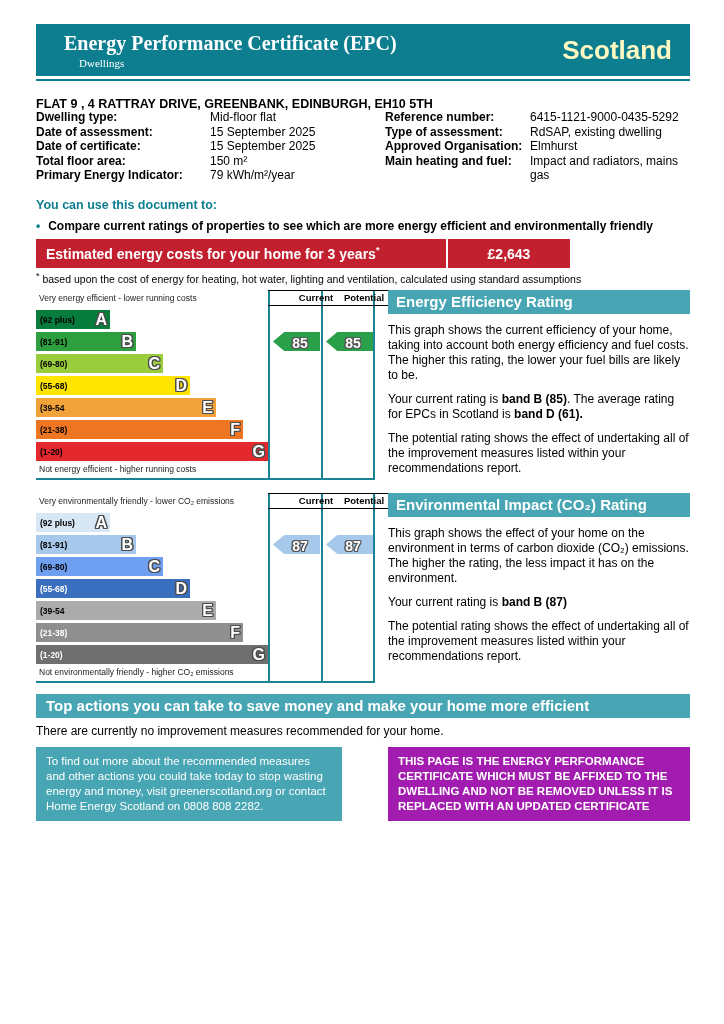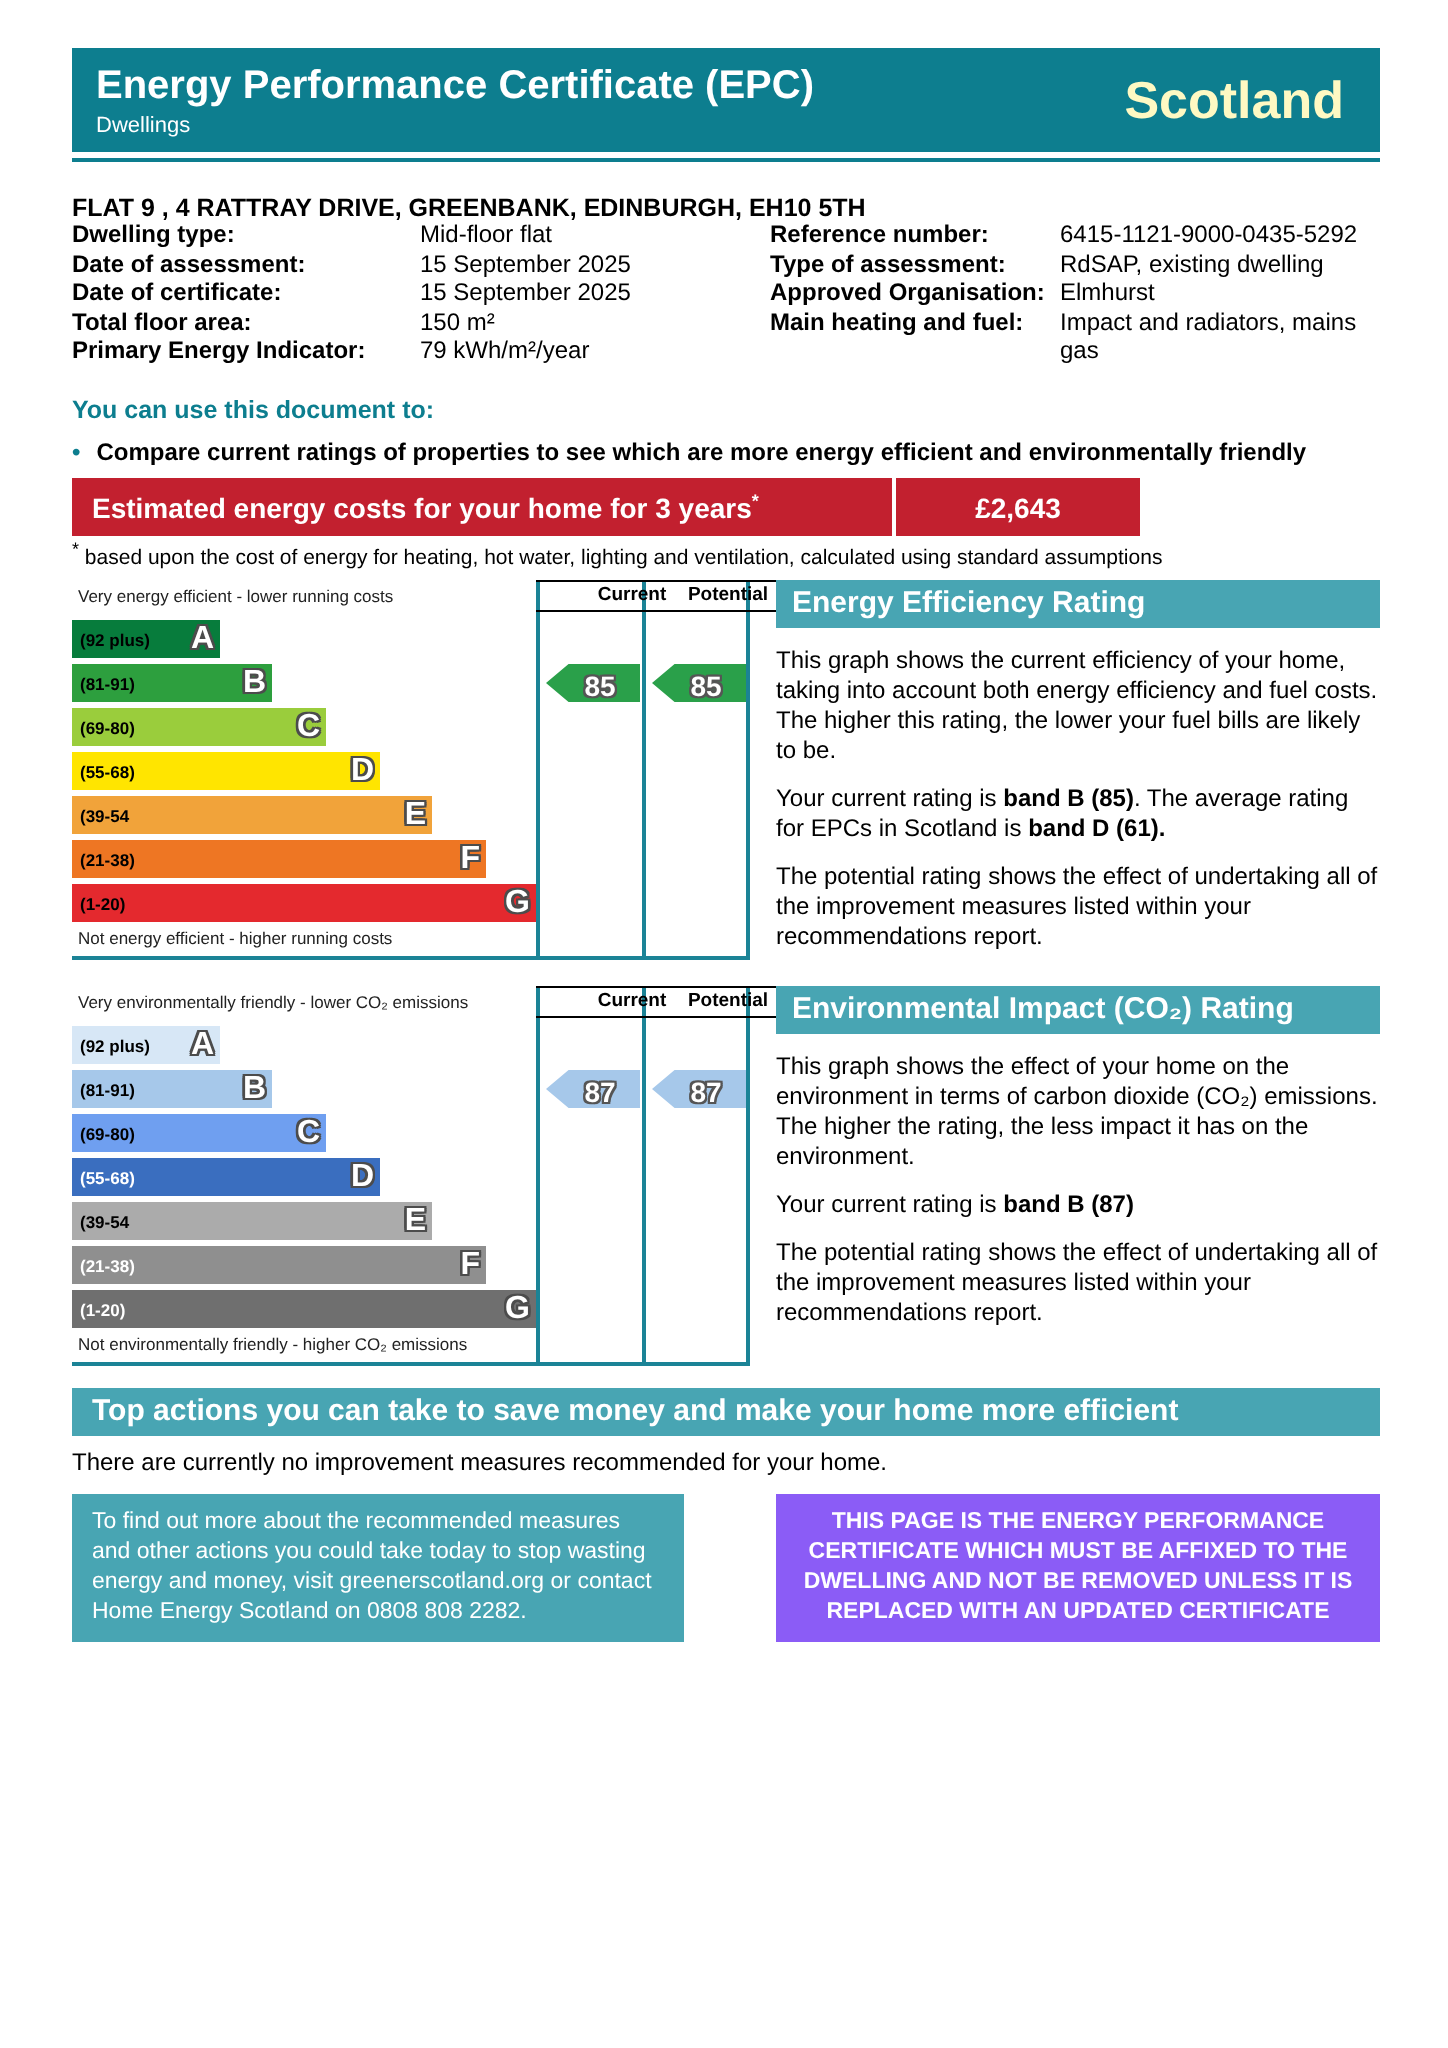--- a/index.html
+++ b/index.html
@@ -2,23 +2,23 @@
 <html><head>
 <meta charset="utf-8">
 <style>
   html,body{margin:0;padding:0;background:#fff;}
   .page{position:relative;width:724px;height:1024px;background:#fff;
         font-family:"Liberation Sans", sans-serif;color:#000;overflow:hidden;}
 
   
   .hdr{position:absolute;left:36px;top:24px;width:654px;height:52px;background:#0d7e8f;
        display:flex;align-items:center;justify-content:space-between;}
-  .hdr-left{padding-left:12px;}
+  .hdr-left{padding-left:28px;font-family:Liberation Serif, serif;}
   .hdr-title{color:#fff;font-weight:bold;font-size:20px;line-height:22px;}
-  .hdr-sub{color:#fff;font-size:11px;margin-top:3px;}
+  .hdr-sub{color:#fff;font-size:11px;margin-top:3px;margin-left:15px;}
   .hdr-region{color:#fef9c3;font-weight:bold;font-size:26px;padding-right:18px;}
   .hdr-rule{position:absolute;left:36px;top:79px;width:654px;height:2px;background:#0d7e8f;}
   .address{position:absolute;left:36px;top:97px;font-size:12.5px;font-weight:bold;}
 
   
   .details{position:absolute;left:36px;top:110px;width:654px;display:flex;font-size:12px;}
   .dcol{display:flex;flex-direction:column;}
   .dcol.left{width:349px;}
   .dcol.right{width:305px;}
   .drow{display:flex;line-height:14.6px;}
@@ -64,22 +64,22 @@
   .panel-header{background:#48a5b3;color:#fff;font-weight:bold;font-size:15px;
      height:24px;line-height:24px;padding-left:8px;}
   .panel p{font-size:12px;line-height:15px;margin:9px 0 0 0;}
 
   
   .actions-banner{position:absolute;left:36px;top:694px;width:654px;height:24px;background:#48a5b3;
      color:#fff;font-weight:bold;font-size:15px;line-height:24px;padding-left:10px;box-sizing:border-box;}
   .no-measures{position:absolute;left:36px;top:724px;font-size:12px;}
   .info-box{position:absolute;left:36px;top:747px;width:306px;height:74px;background:#48a5b3;
      color:#fff;font-size:11.5px;line-height:15px;padding:7px 10px;box-sizing:border-box;}
-  .cert-box{position:absolute;left:388px;top:747px;width:302px;height:74px;background:#8b5cf6;
-     color:#fff;font-size:11.5px;line-height:15px;font-weight:bold;text-align:center;
+  .cert-box{position:absolute;left:388px;top:747px;width:302px;height:74px;background:#a21caf;
+     color:#fff;font-size:11.5px;line-height:15px;font-weight:bold;
      display:flex;align-items:center;justify-content:center;padding:6px 10px;box-sizing:border-box;}
 </style>
 </head>
 <body>
 
 <div class="page">
 
   <div class="hdr">
     <div class="hdr-left">
       <div class="hdr-title">Energy Performance Certificate (EPC)</div>

